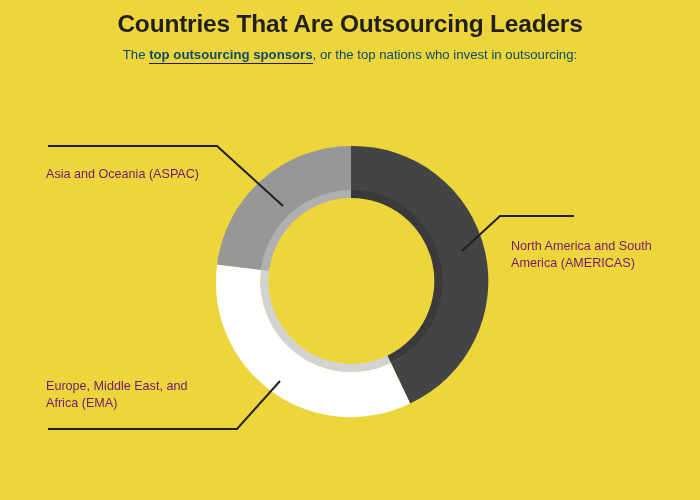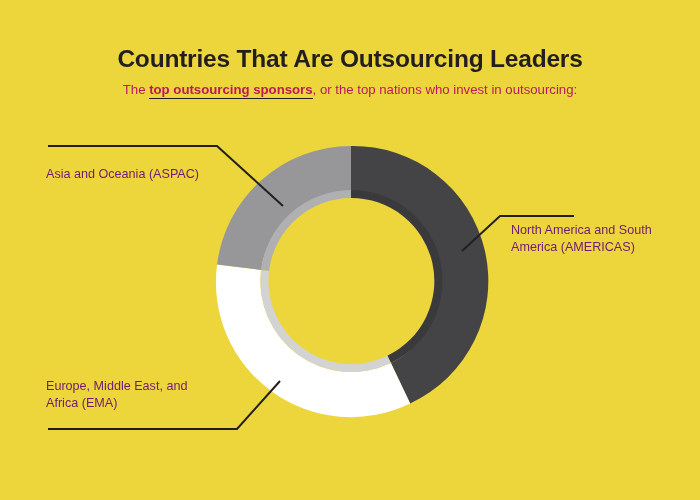--- a/index.html
+++ b/index.html
@@ -22,32 +22,32 @@
   
   .header {
     position: absolute;
     left: 0;
     top: 0;
     width: 700px;
     text-align: center;
   }
   .chart-title {
     margin: 0;
-    padding-top: 46px;
+    padding-top: 11px;
     font-size: 24.5px;
     font-weight: bold;
     color: #231f20;
     letter-spacing: -0.2px;
     line-height: 1.1;
   }
   .chart-subtitle {
     margin: 0;
     padding-top: 9px;
     font-size: 13.2px;
-    color: #be185d;
+    color: #0c4a6e;
     line-height: 1.2;
     white-space: nowrap;
   }
   .chart-subtitle .emphasis {
     font-weight: bold;
     border-bottom: 1.4px solid #231f20;
     padding-bottom: 1px;
   }
 
   
@@ -72,21 +72,21 @@
     line-height: 1.32;
     white-space: pre-line;
   }
   .callout-aspac {
     left: 46px;
     top: 166px;
     width: 230px;
   }
   .callout-americas {
     left: 511px;
-    top: 222px;
+    top: 238px;
     width: 175px;
   }
   .callout-ema {
     left: 46px;
     top: 378px;
     width: 230px;
   }
 </style>
 </head>
 <body>

